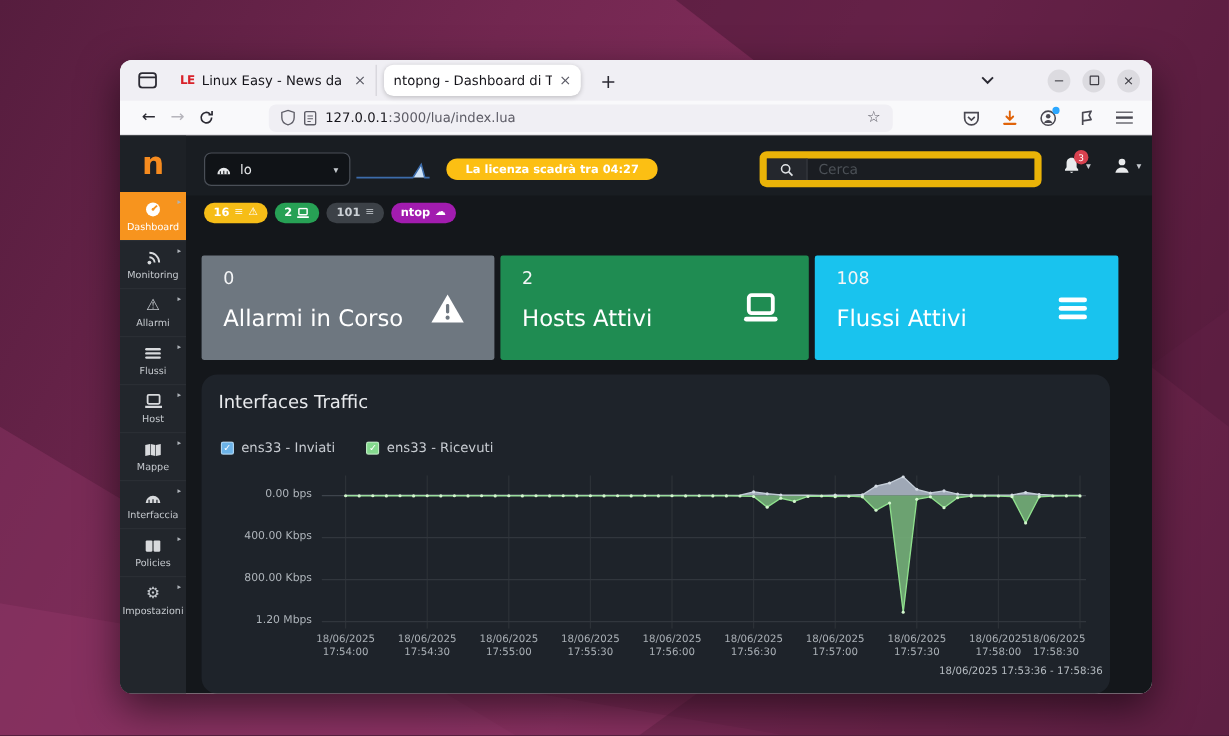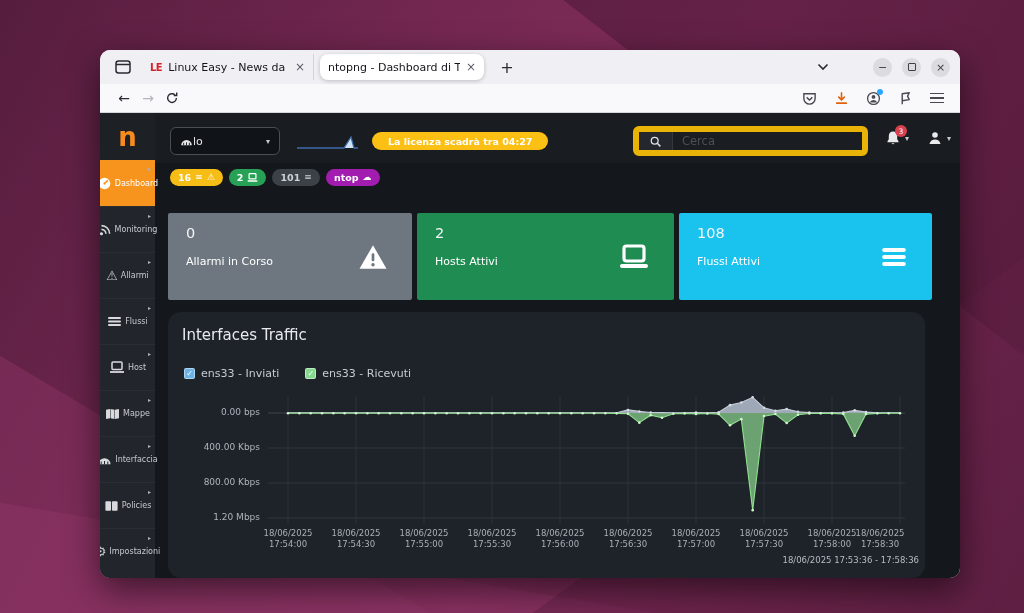--- a/index.html
+++ b/index.html
@@ -46,32 +46,32 @@
   .acct-dot { position:absolute; right:-2px; top:-2px; width:6px; height:6px; border-radius:50%; background:#2ca7ff; }
   .hamb { display:flex; flex-direction:column; gap:3px; }
   .hamb i { display:block; width:14px; height:1.6px; background:#4a4952; }
 
   
   .viewport { flex:1; display:flex; background:#14171b; min-height:0; }
 
   .sidebar { width:55px; background:#22262c; flex:none; display:flex; flex-direction:column; }
   .logo { height:47px; background:#1d2126; display:flex; align-items:center; justify-content:center;
           font-weight:bold; font-size:26px; color:#f68b1f; }
-  .sitem { height:46px; position:relative; display:flex; align-items:center;
+  .sitem { height:40px; position:relative; display:flex; flex-direction:column; align-items:center;
            justify-content:center; gap:3px; color:#c6cacf; border-top:1px solid rgba(255,255,255,.04); }
   .sitem .slabel { font-size:8px; }
   .sitem .scaret { position:absolute; top:5px; right:4px; font-size:6px; color:#aeb3b9; }
   .sitem.active { color:#fff; border-top:none; }
   .sitem .sicon { height:15px; display:flex; align-items:center; font-size:13px; line-height:1; }
 
   .main { flex:1; position:relative; min-width:0; }
   .topstrip { position:absolute; left:0; top:0; right:0; height:50px; background:#191d22; }
 
-  .ifdrop { position:absolute; left:15px; top:14px; width:110px; height:28px; background:#101317;
-            border:1px solid #4a4f57; border-radius:6px; display:flex; align-items:center; padding:4px 9px; color:#e7e9eb; }
+  .ifdrop { position:absolute; left:15px; top:14px; width:122px; height:28px; background:#101317;
+            border:1px solid #4a4f57; border-radius:6px; display:flex; align-items:center; padding:4px 9px; gap:7px; color:#e7e9eb; }
   .ifdrop .dlabel { font-size:11px; flex:1; }
   .ifdrop .dcaret { font-size:8px; color:#c6cacf; }
 
   .spark { position:absolute; left:141px; top:22px; }
 
   .license { position:absolute; left:217px; top:19px; height:18px; border-radius:9px; color:#fff;
              font-size:9.5px; font-weight:bold; display:flex; align-items:center; padding:0 16px; }
 
   .search { position:absolute; left:478px; top:13px; width:235px; height:30px; background:#1a1d22;
             border:6px solid #eab308; border-radius:6px; display:flex; align-items:stretch; overflow:hidden; }
@@ -87,21 +87,21 @@
   .topcaret { font-size:8px; color:#c6cacf; }
 
   .badges { position:absolute; left:15px; top:56px; display:flex; gap:6px; }
   .pill { display:inline-flex; align-items:center; gap:4px; height:17px; padding:0 8px; border-radius:9px;
           font-size:9.5px; font-weight:bold; color:#fff; }
   .pill.gray { color:#ccd1d6; }
   .pill .pic { font-size:9px; font-weight:normal; line-height:1; }
 
   .card { position:absolute; top:100px; height:87px; border-radius:2px; color:#fff; }
   .card .num { position:absolute; left:18px; top:12px; font-size:14.5px; color:#f4f5f6; }
-  .card .lbl { position:absolute; left:18px; top:42px; font-size:11px; }
+  .card .lbl { position:absolute; left:18px; top:42px; font-size:19px; }
   .card .cicon { position:absolute; right:24px; top:50%; transform:translateY(-50%); display:flex; font-size:26px; line-height:1; }
   .card1 { left:13px; width:244px; }
   .card2 { left:262px; width:257px; }
   .card3 { left:524px; width:253px; }
   .card3 .cicon { font-weight:bold; }
 
   .chartcard { position:absolute; left:13px; top:199px; width:757px; height:266px; background:#1e232a; border-radius:13px; }
   .ctitle { position:absolute; left:14px; top:14px; font-size:15px; color:#e8eaed; }
   .legend { position:absolute; left:16px; top:55px; display:flex; gap:26px; align-items:center; }
   .litem { display:flex; align-items:center; gap:6px; font-size:11px; color:#c7cbd1; }
@@ -158,20 +158,31 @@
   </div>
 
   <div class="toolbar">
     <div class="navarrow">←</div>
     <div class="navarrow disabled">→</div>
     <div class="reload">
       <svg width="14" height="14" viewBox="0 0 16 16">
           <path d="M13 8a5 5 0 1 1-1.6-3.6" fill="none" stroke="#2b2a33" stroke-width="1.6"></path>
           <path d="M13.4 1.8v3.4H10" fill="none" stroke="#2b2a33" stroke-width="1.6"></path>
         </svg>
+    </div>
+    <div class="urlbar">
+      <svg width="12" height="14" viewBox="0 0 14 16">
+          <path d="M7 1 13 3v5c0 4-2.7 6.3-6 7-3.3-.7-6-3-6-7V3z" fill="none" stroke="#5d5c66" stroke-width="1.3"></path>
+        </svg>
+      <svg width="11" height="13" viewBox="0 0 12 14">
+          <rect x="1" y="1" width="10" height="12" rx="1.5" fill="none" stroke="#5d5c66" stroke-width="1.3"></rect>
+          <path d="M3.5 5h5M3.5 7.5h5M3.5 10h3" stroke="#5d5c66" stroke-width="1"></path>
+        </svg>
+      <span class="urltext"><span>127.0.0.1</span><span class="dim">:3000/lua/index.lua</span></span>
+      <span class="urlstar">☆</span>
     </div>
     <div class="toolbar-right">
       <div class="tbicon">
         <svg width="15" height="15" viewBox="0 0 16 16">
             <path d="M2 3h12v5a6 6 0 0 1-12 0z" fill="none" stroke="#4a4952" stroke-width="1.5"></path>
             <path d="M5 6.8l3 2.8 3-2.8" fill="none" stroke="#4a4952" stroke-width="1.5"></path>
           </svg>
       </div>
       <div class="tbicon">
         <svg width="15" height="15" viewBox="0 0 16 16">

